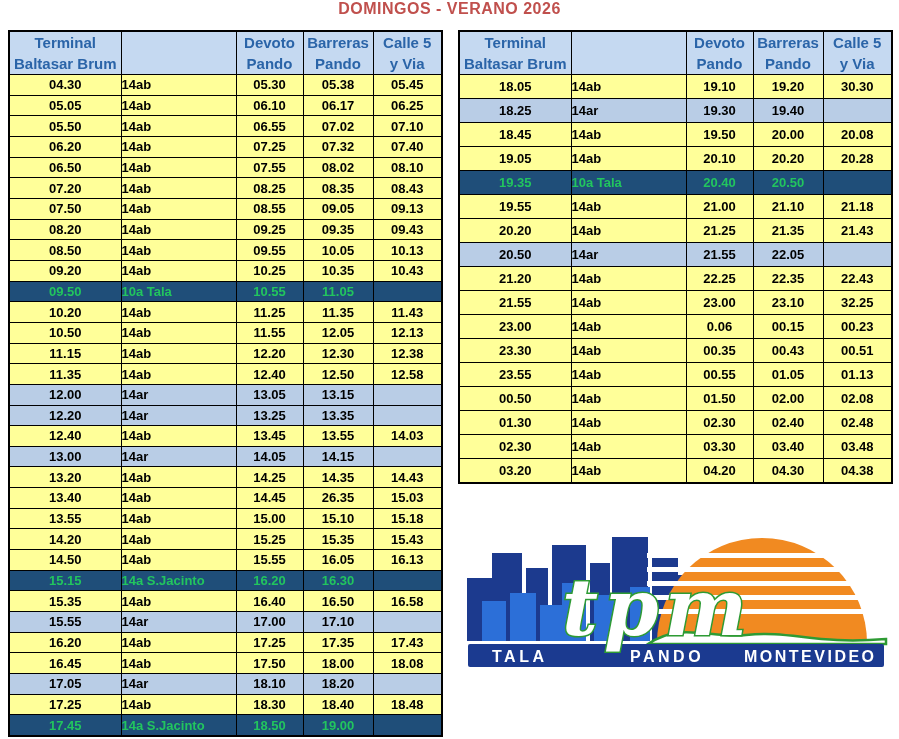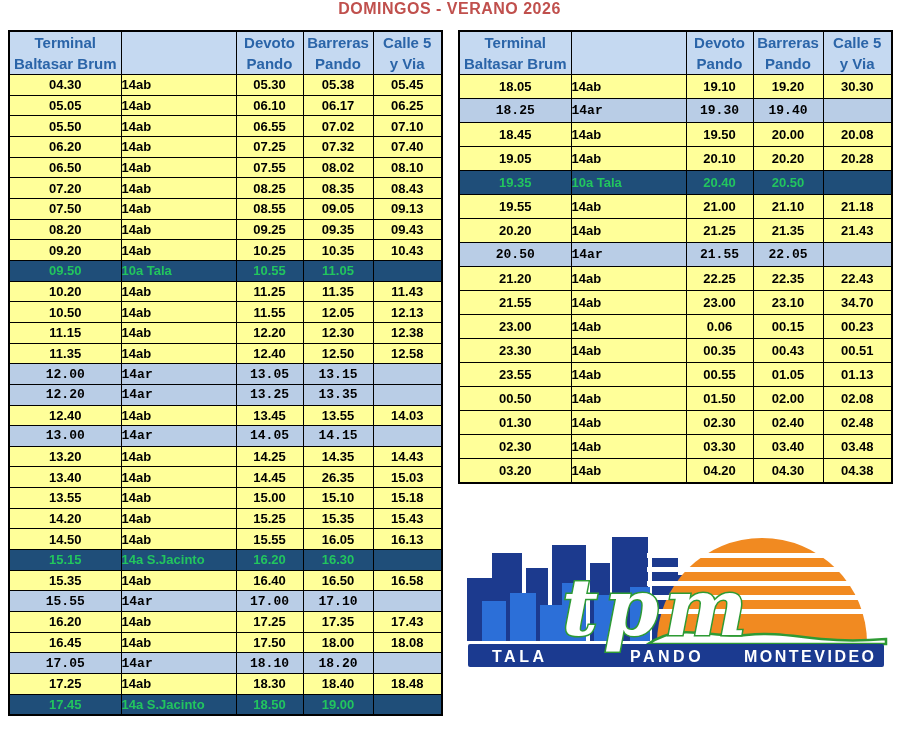--- a/index.html
+++ b/index.html
@@ -22,21 +22,21 @@
   table.tt th{
     background:#C5D9F1;color:#2A64A8;text-align:center;height:38px;
     line-height:1.4;font-size:15px;
   }
   table.tt td{height:19.6px;}
   #table-left tbody tr{height:20.66px;}
   #table-right tbody tr{height:24px;}
   td.time{text-align:center;}
   td.route{text-align:left;padding-left:5px;margin-left:21px;}
   tr.row-yellow td{background:#FFFF99;color:#000;}
-  tr.row-blue td{background:#B9CDE6;color:#000;font-family:Liberation Mono, monospace;}
+  tr.row-blue td{background:#B9CDE6;color:#000;}
   tr.row-dark td{background:#1F4E79;color:#22c55e;}
   .col-terminal{width:112px;}
   .col-route{width:115px;}
   .col-devoto{width:67px;}
   .col-barreras{width:70px;}
   .col-calle5{width:69px;}
   .logo{position:absolute;left:462px;top:523px;width:430px;height:148px;}
 </style>
 </head>
 <body>
@@ -113,20 +113,27 @@
           <td class="time">09.13</td>
         </tr>
         <tr class="row-yellow">
           <td class="time">08.20</td>
           <td class="route">14ab</td>
           <td class="time">09.25</td>
           <td class="time">09.35</td>
           <td class="time">09.43</td>
         </tr>
         <tr class="row-yellow">
+          <td class="time">08.50</td>
+          <td class="route">14ab</td>
+          <td class="time">09.55</td>
+          <td class="time">10.05</td>
+          <td class="time">10.13</td>
+        </tr>
+        <tr class="row-yellow">
           <td class="time">09.20</td>
           <td class="route">14ab</td>
           <td class="time">10.25</td>
           <td class="time">10.35</td>
           <td class="time">10.43</td>
         </tr>
         <tr class="row-dark">
           <td class="time">09.50</td>
           <td class="route">10a Tala</td>
           <td class="time">10.55</td>
@@ -362,21 +369,21 @@
           <td class="route">14ab</td>
           <td class="time">22.25</td>
           <td class="time">22.35</td>
           <td class="time">22.43</td>
         </tr>
         <tr class="row-yellow">
           <td class="time">21.55</td>
           <td class="route">14ab</td>
           <td class="time">23.00</td>
           <td class="time">23.10</td>
-          <td class="time">34.70</td>
+          <td class="time">32.25</td>
         </tr>
         <tr class="row-yellow">
           <td class="time">23.00</td>
           <td class="route">14ab</td>
           <td class="time">0.06</td>
           <td class="time">00.15</td>
           <td class="time">00.23</td>
         </tr>
         <tr class="row-yellow">
           <td class="time">23.30</td>

